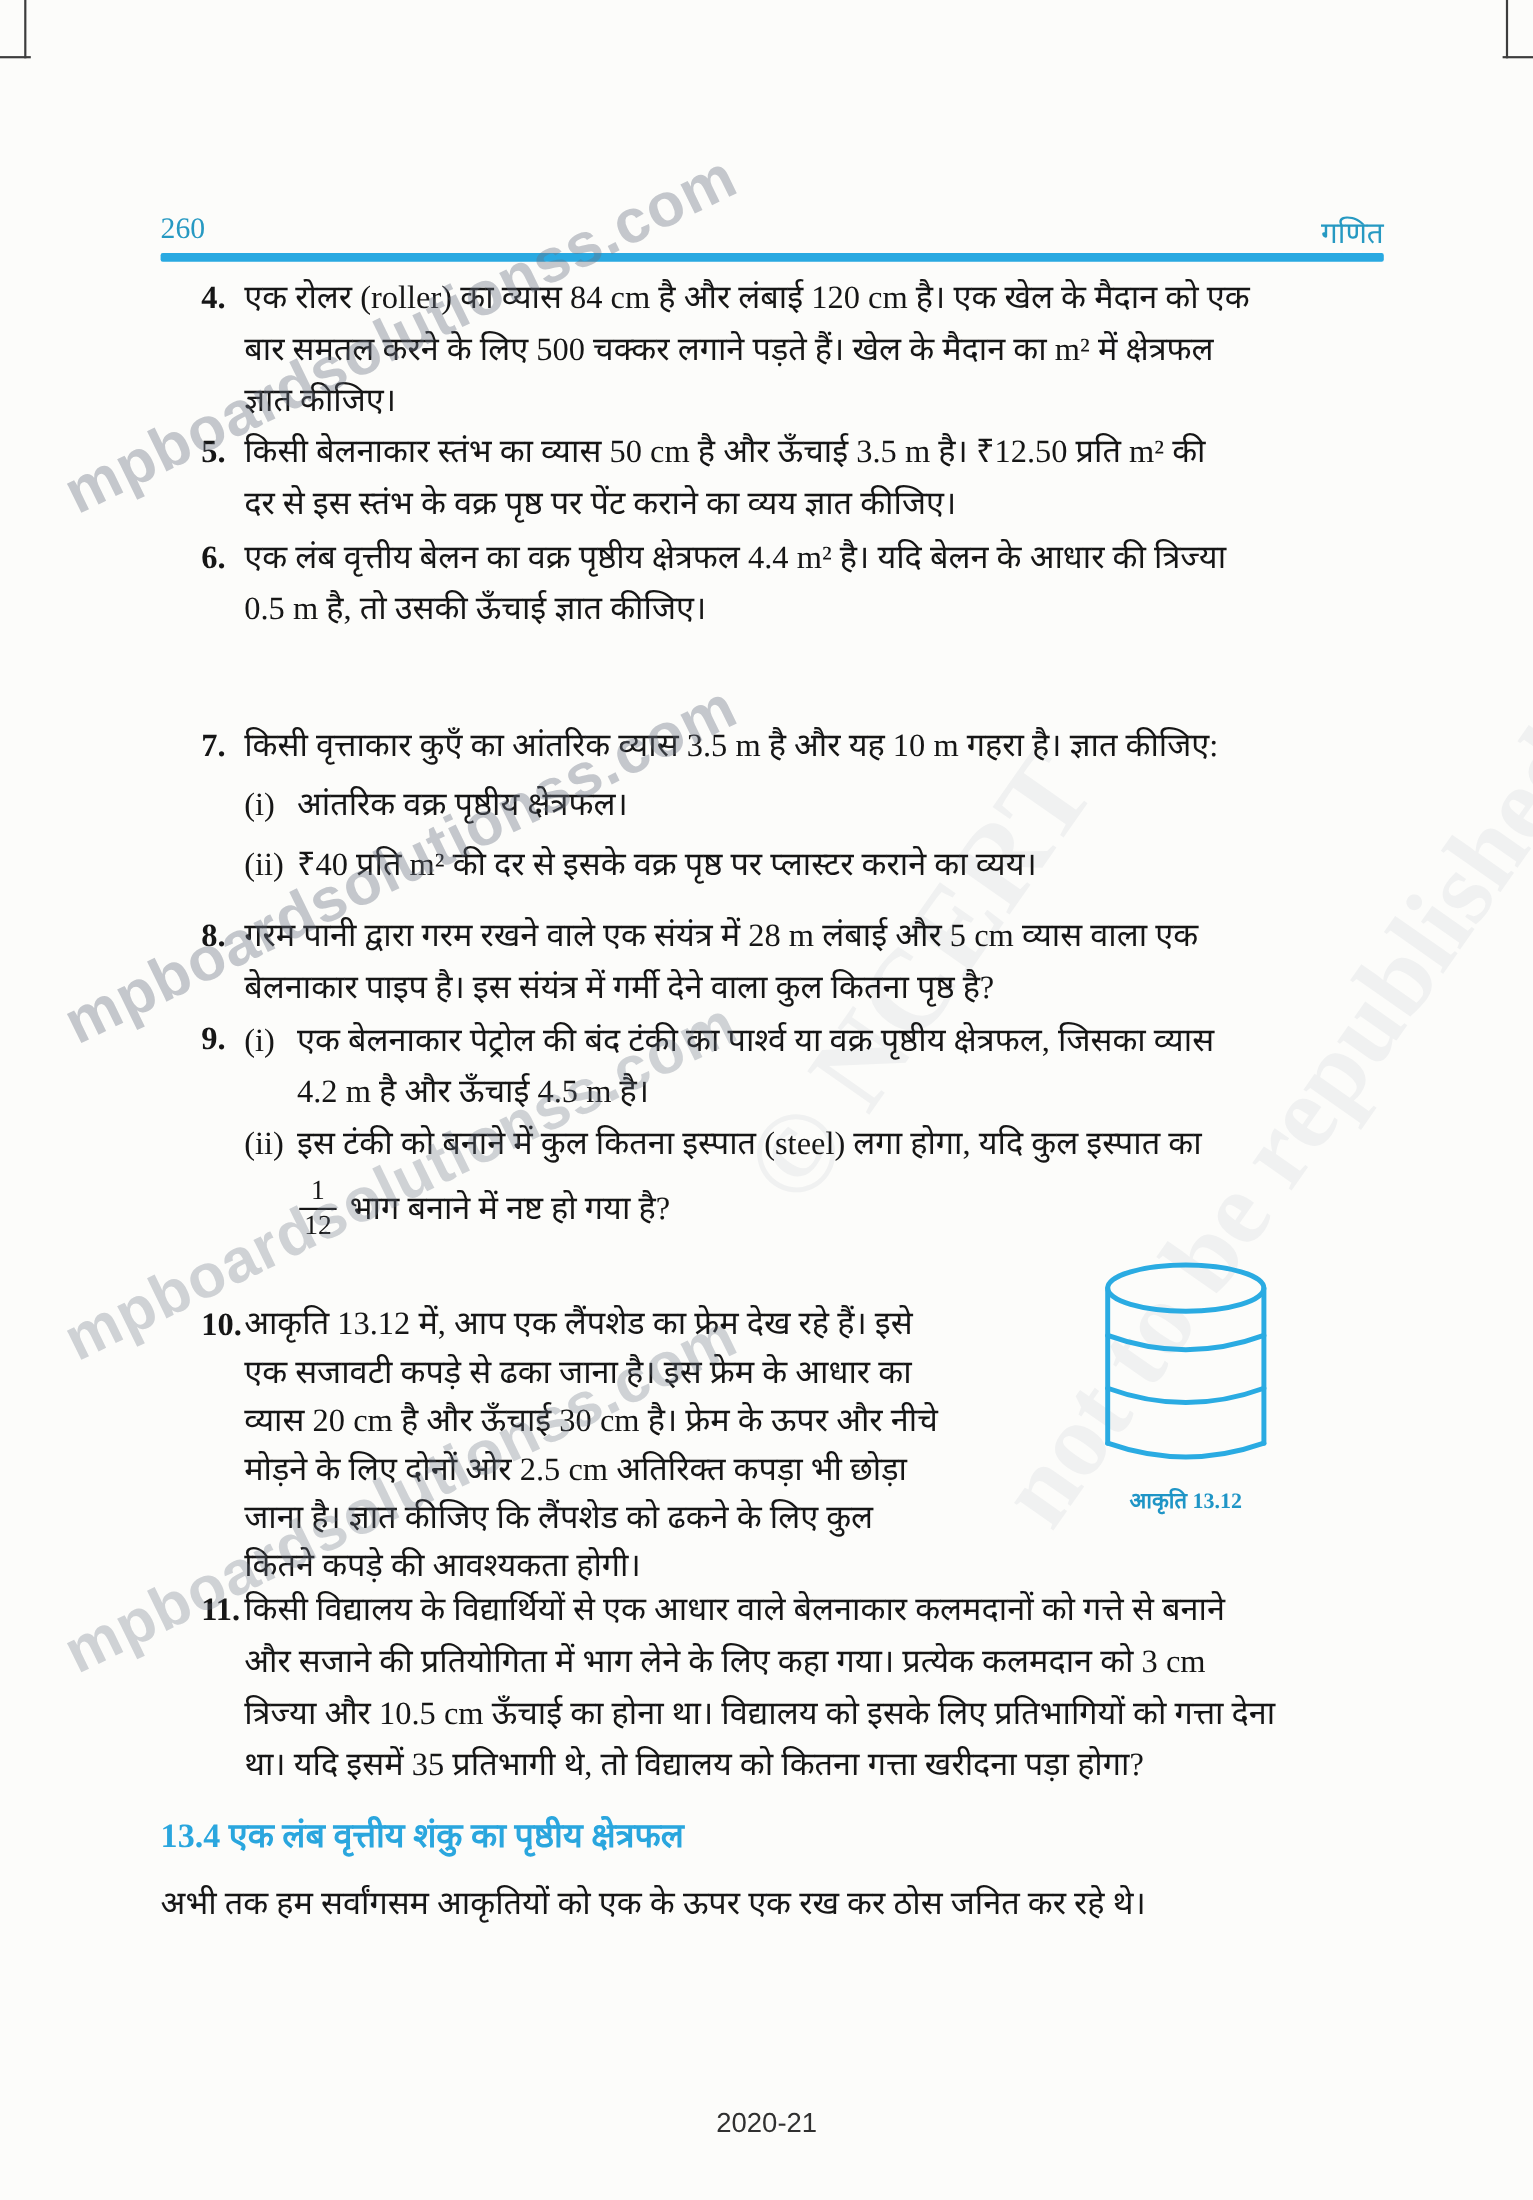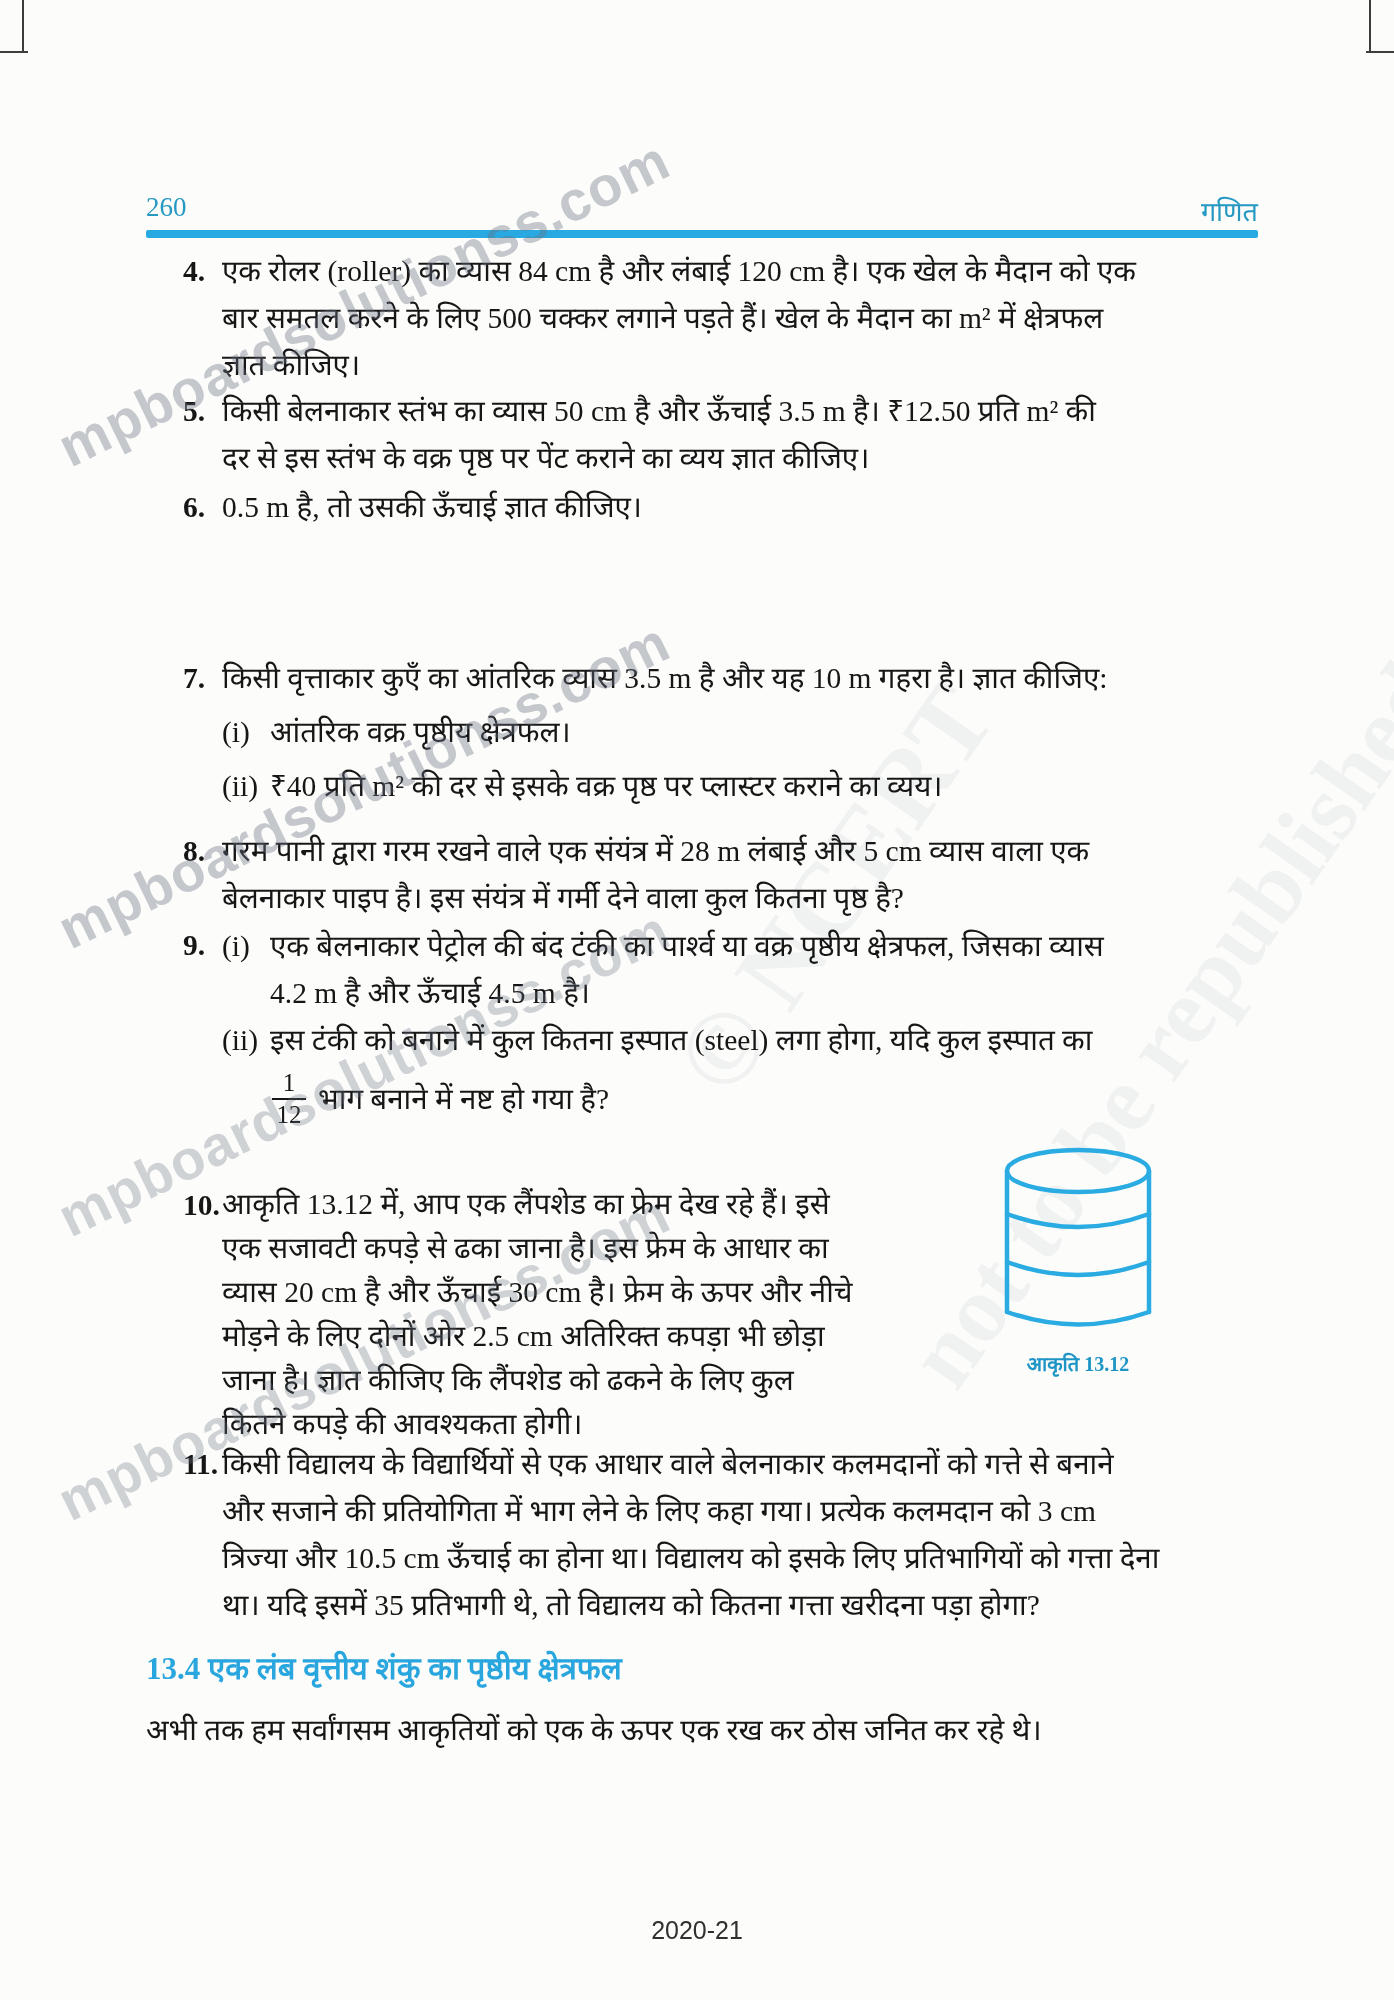--- a/index.html
+++ b/index.html
@@ -79,20 +79,21 @@
       <div class="p-num">5.</div>
       <div class="p-body">
         <div class="line">किसी बेलनाकार स्तंभ का व्यास 50 cm है और ऊँचाई 3.5 m है। ₹12.50 प्रति m² की</div>
         <div class="line">दर से इस स्तंभ के वक्र पृष्ठ पर पेंट कराने का व्यय ज्ञात कीजिए।</div>
       </div>
     </div>
 
     <div class="problem" style="top:484px;">
       <div class="p-num">6.</div>
       <div class="p-body">
+        <div class="line">एक लंब वृत्तीय बेलन का वक्र पृष्ठीय क्षेत्रफल 4.4 m² है। यदि बेलन के आधार की त्रिज्या</div>
         <div class="line">0.5 m है, तो उसकी ऊँचाई ज्ञात कीजिए।</div>
       </div>
     </div>
 
     <div class="problem" style="top:655px;">
       <div class="p-num">7.</div>
       <div class="p-body">
         <div class="line">किसी वृत्ताकार कुएँ का आंतरिक व्यास 3.5 m है और यह 10 m गहरा है। ज्ञात कीजिए:</div>
         <div class="sub">
           <div class="sub-marker">(i)</div>

